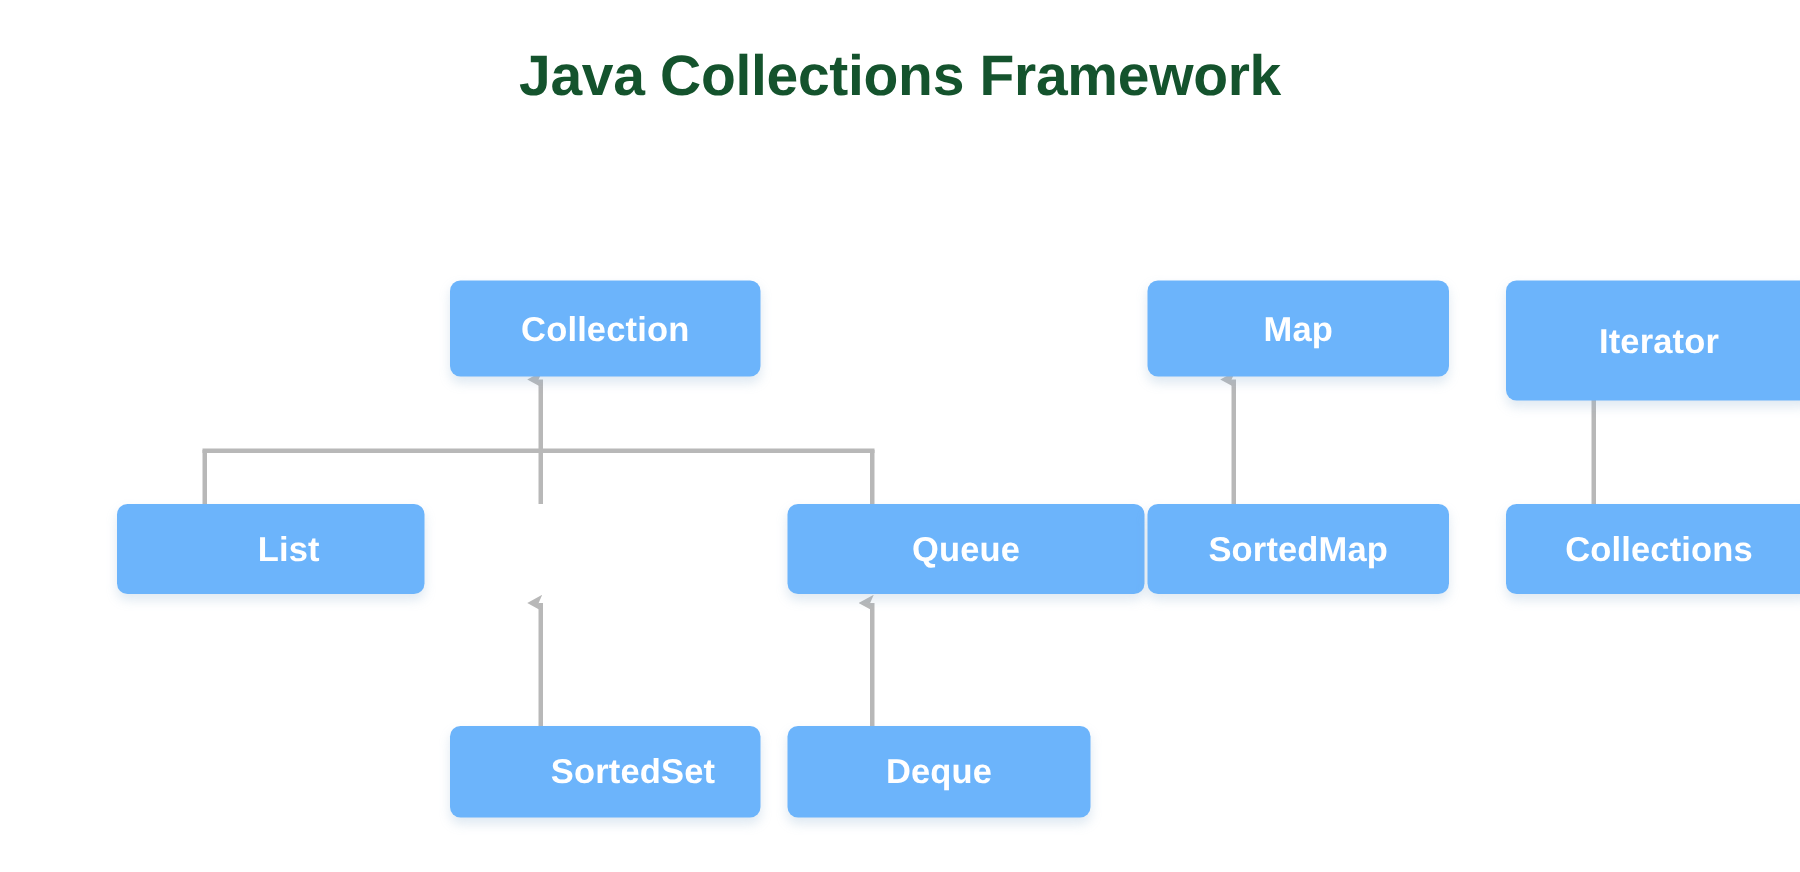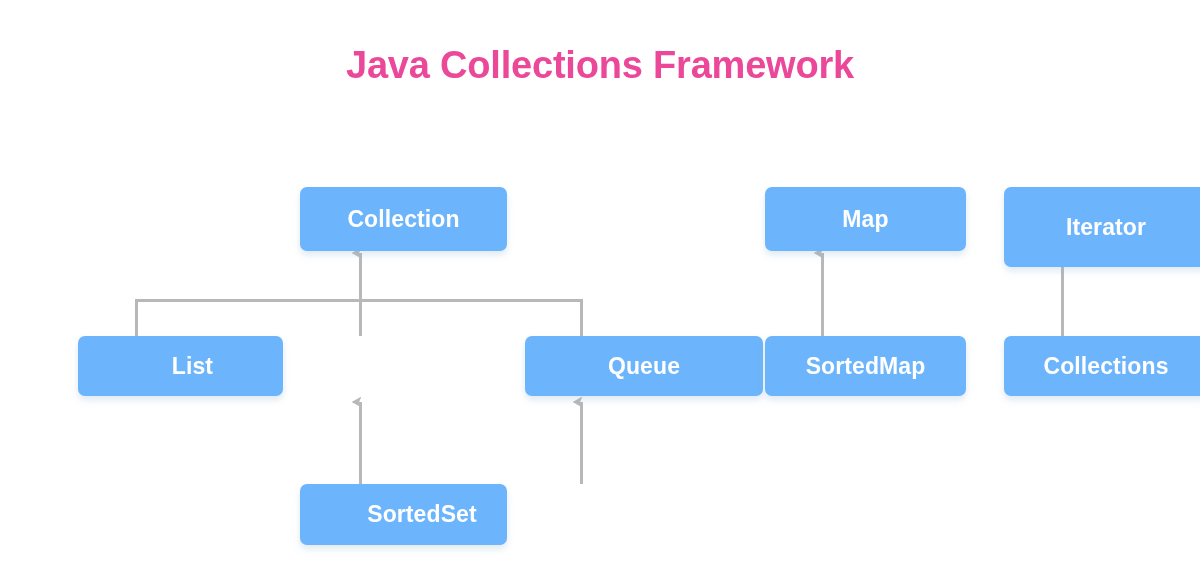--- a/index.html
+++ b/index.html
@@ -19,24 +19,23 @@
     height: 581px;
   }
   #page-title {
     position: absolute;
     left: 0;
     top: 30px;
     width: 1200px;
     text-align: center;
     font-size: 38px;
     font-weight: bold;
-    color: #ec4899;
+    color: #14532d;
     letter-spacing: -0.2px;
     line-height: 1.15;
-    margin-top: 14px;
   }
   #connector-layer {
     position: absolute;
     left: 0;
     top: 0;
     width: 1200px;
     height: 581px;
   }
   .node-box {
     position: absolute;
@@ -117,14 +116,17 @@
   </div>
 
   <div class="node-box" style="left:961px; top:336px; width:204px; height:60px;">
     <span class="node-label">Collections</span>
   </div>
 
   <div class="node-box" style="left:257px; top:484px; width:207px; height:61px;padding-left:37px;">
     <span class="node-label">SortedSet</span>
   </div>
 
+  <div class="node-box" style="left:482px; top:484px; width:202px; height:61px;">
+    <span class="node-label">Deque</span>
+  </div>
 
 </div>
 
 </body></html>

